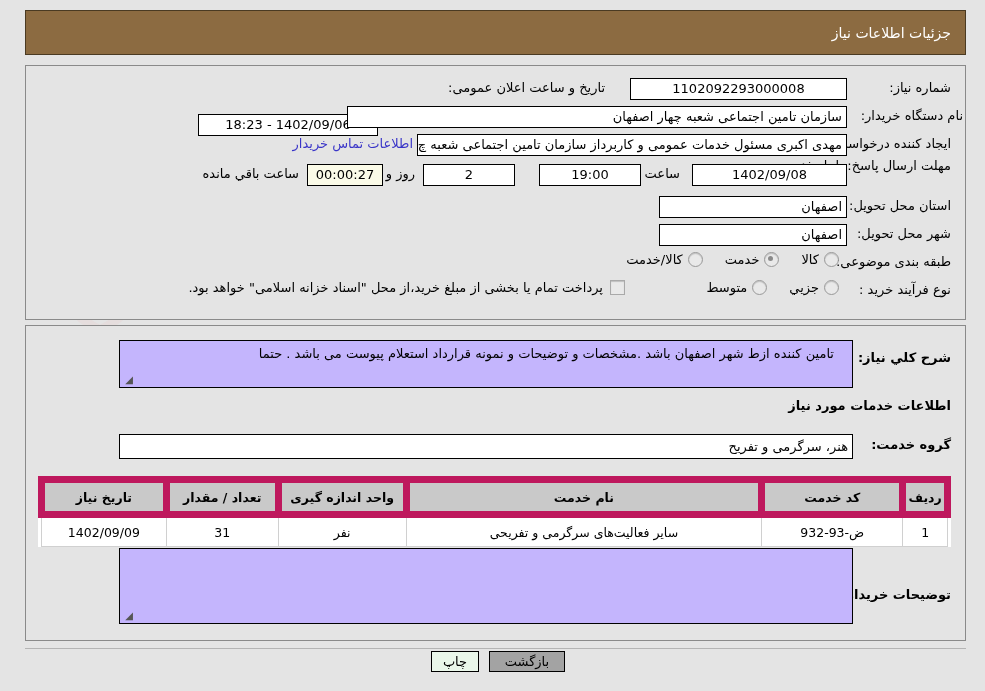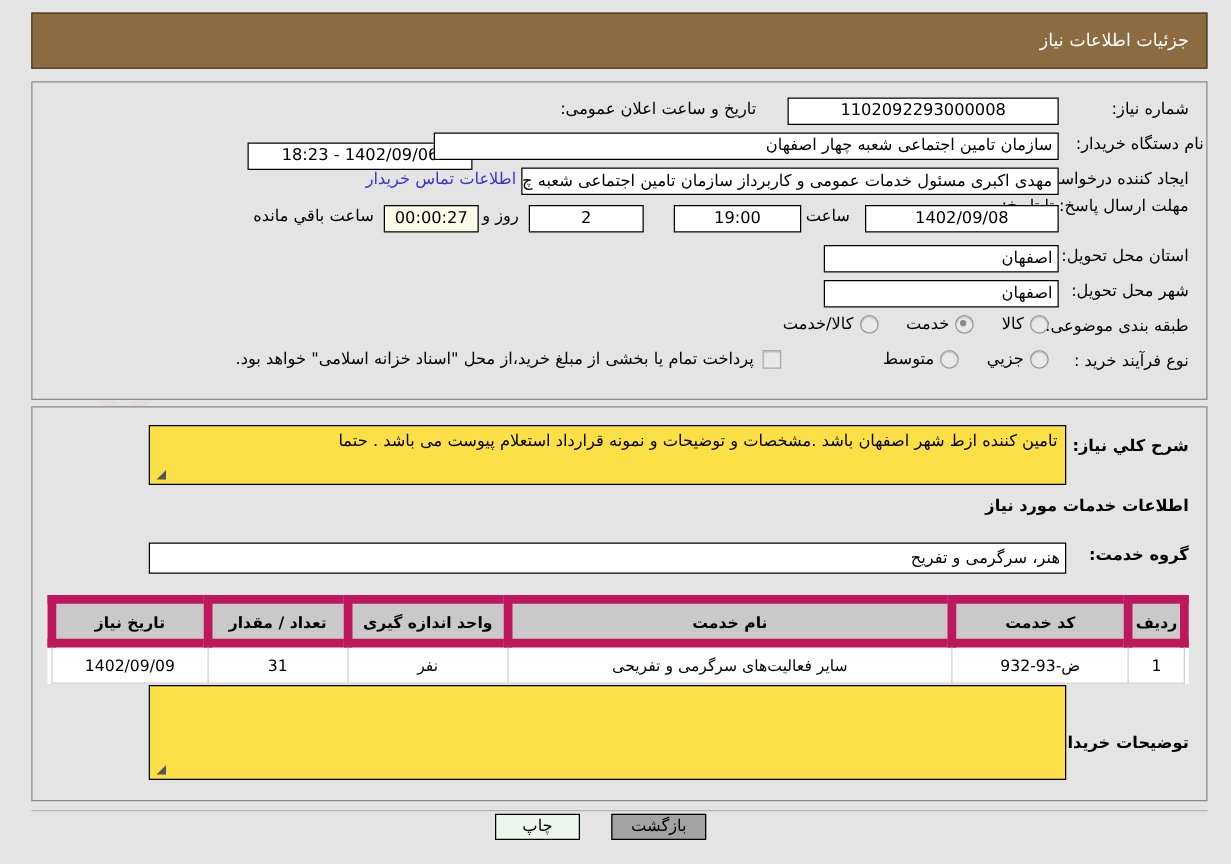--- a/index.html
+++ b/index.html
@@ -65,22 +65,22 @@
   .chk{
     width:13px;height:13px;border:1px solid #a9a9a9;background:#e9e9e9;
     display:inline-block;vertical-align:middle;
     box-shadow:inset 0 1px 1px rgba(0,0,0,.18);
   }
   .opt{display:flex;align-items:center;gap:5px;margin-left:22px;}
   .opt .ol{font-size:13px;}
 
   
   .ta{
-    background:#fde047;border:1px solid #000;box-sizing:border-box;
-    font-size:13px;padding:4px 6px;text-align:right;color:#000;
+    background:#c4b5fd;border:1px solid #000;box-sizing:border-box;
+    font-size:13px;padding:4px 18px;text-align:right;color:#000;
     position:relative;overflow:hidden;line-height:17px;
   }
   .ta .grip{
     position:absolute;left:3px;bottom:2px;width:10px;height:10px;
     color:#555;font-size:10px;line-height:10px;
   }
 
   
   table.grid{
     position:absolute;border-collapse:collapse;
@@ -245,16 +245,16 @@
 
     <span class="lbl b" style="position:absolute;right:14px;top:261px;">توضیحات خریدار;</span>
     <div class="ta" style="position:absolute;right:112px;top:222px;width:734px;height:76px;">
       <span></span>
       <span class="grip">◢</span>
     </div>
   </div>
 
   <div class="sep" style="top:648px;"></div>
 
-  <div class="btn" id="btn-print" style="right:521px;top:651px;width:68px;">چاپ</div>
+  <div class="btn" id="btn-print" style="right:506px;top:651px;width:48px;">چاپ</div>
   <div class="btn" id="btn-back" style="right:420px;top:651px;width:76px;">بازگشت</div>
 
 </div>
 
 </body></html>

